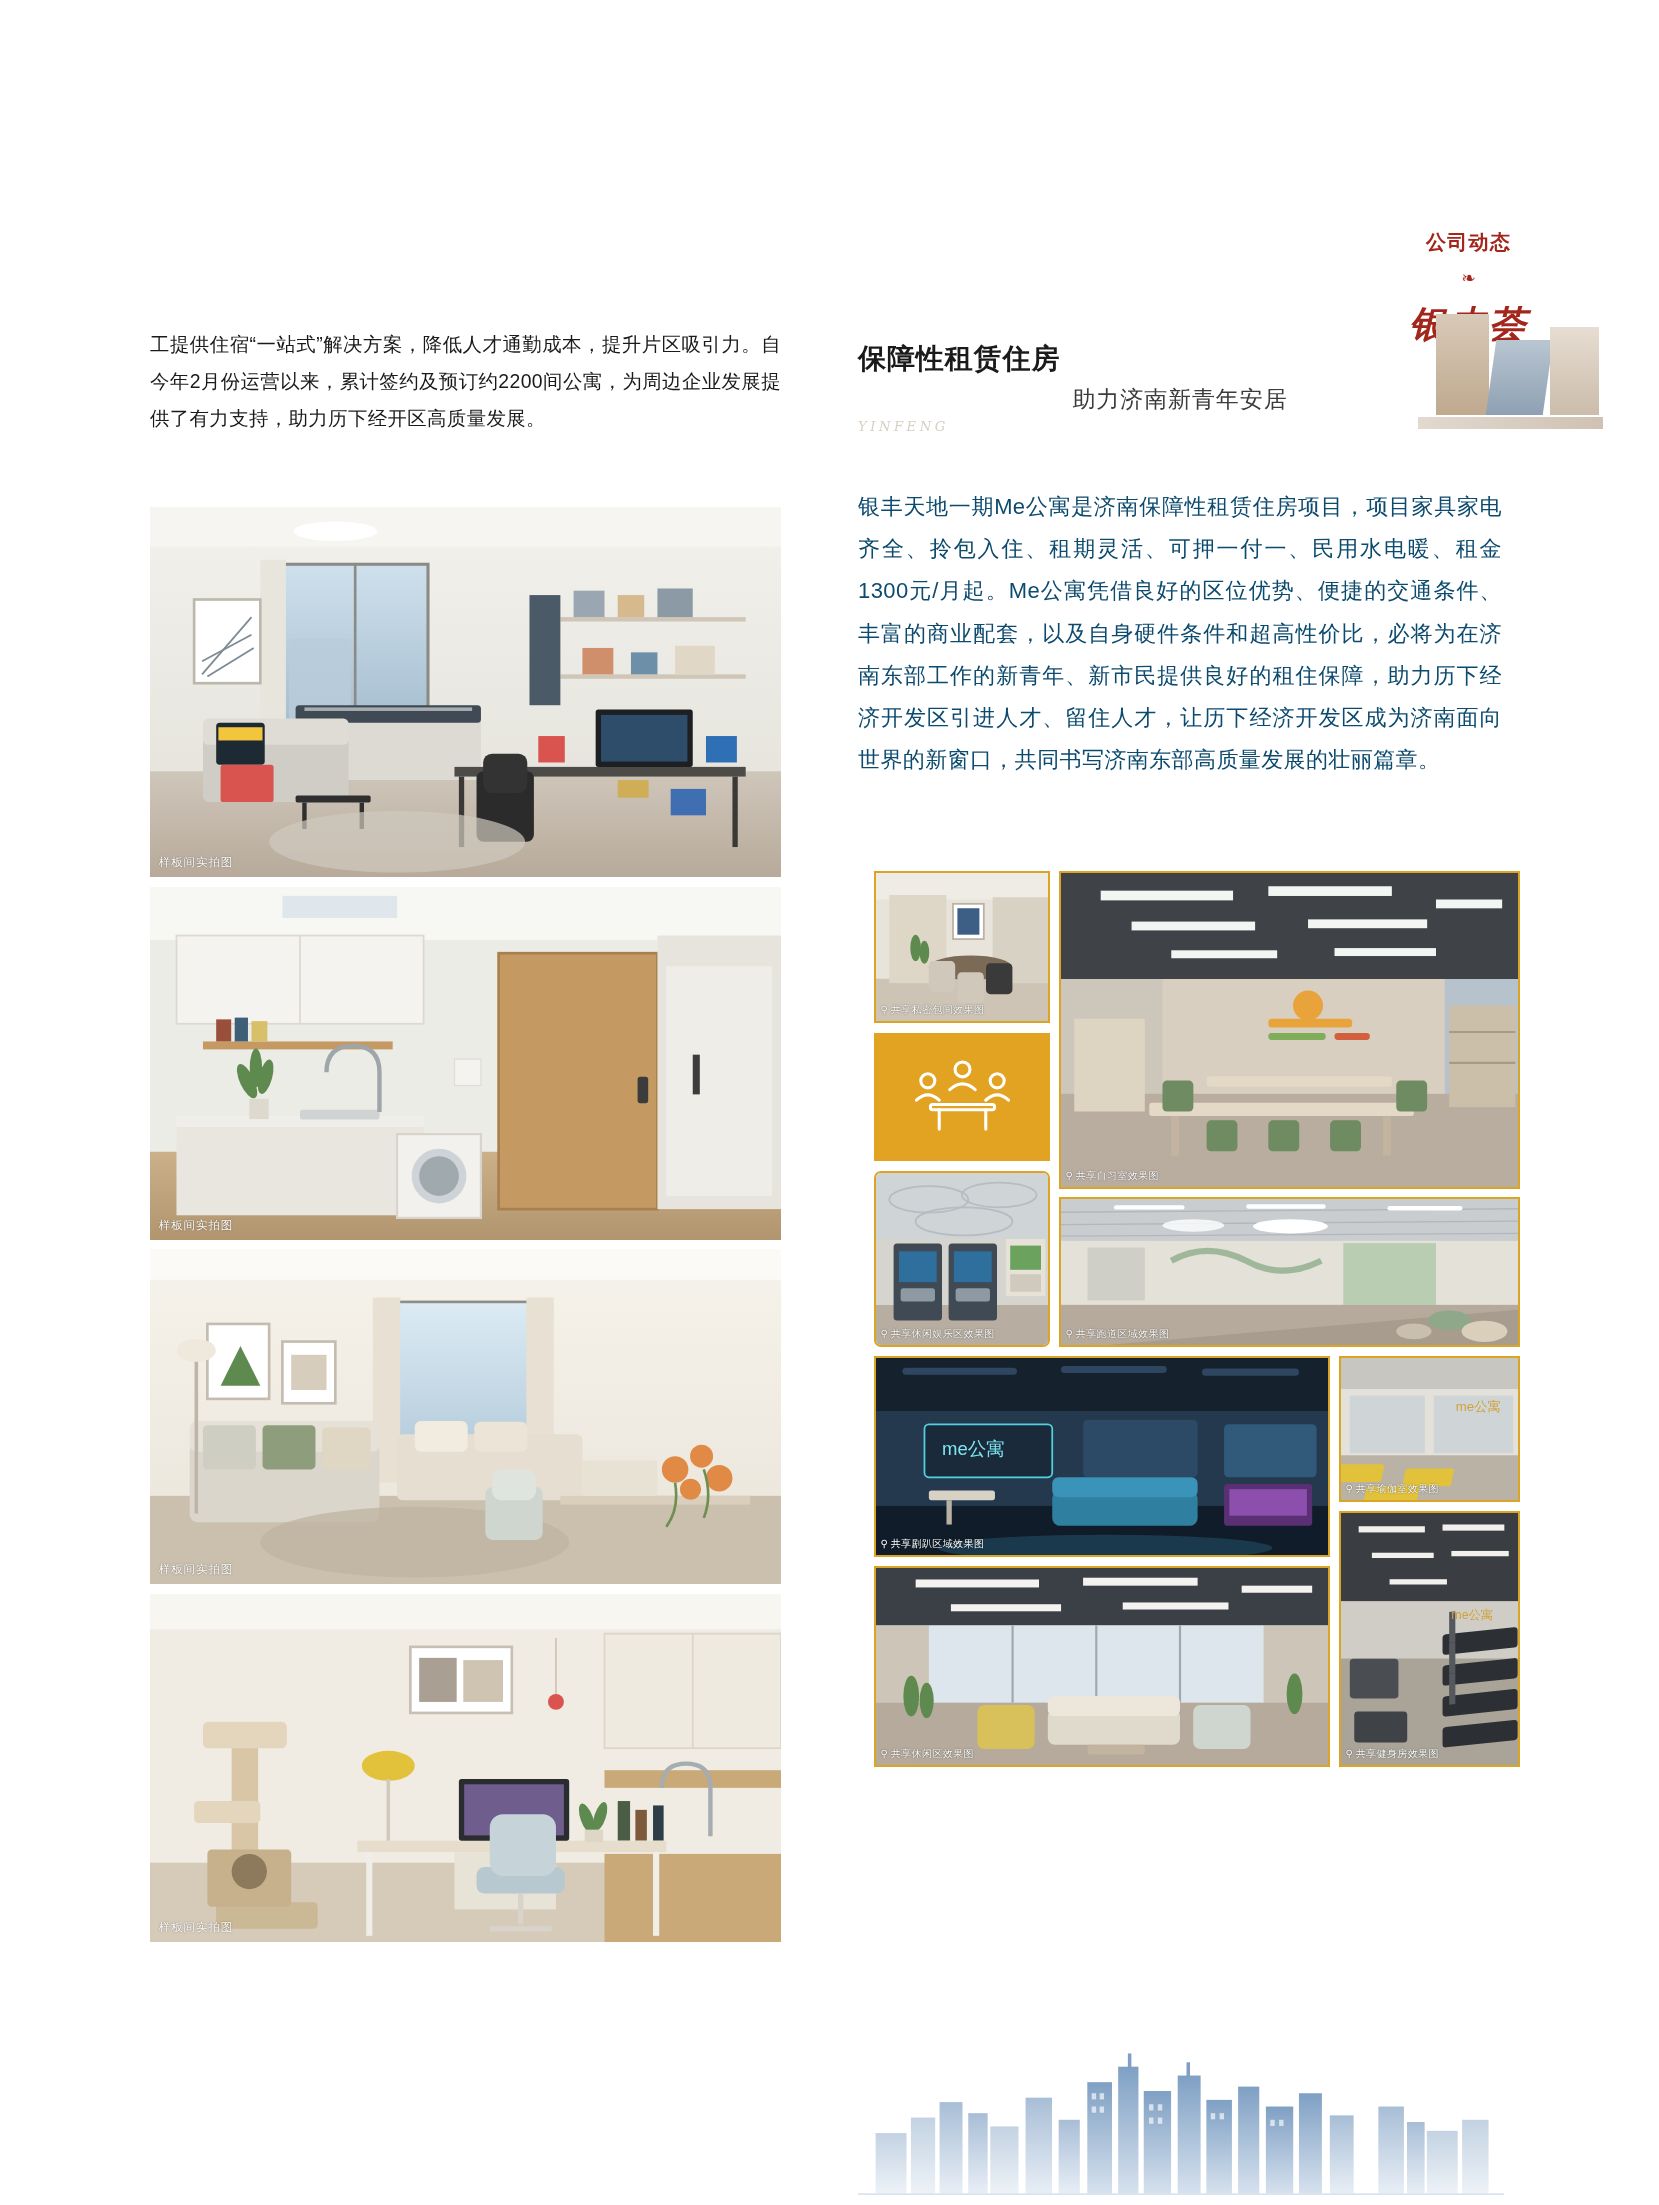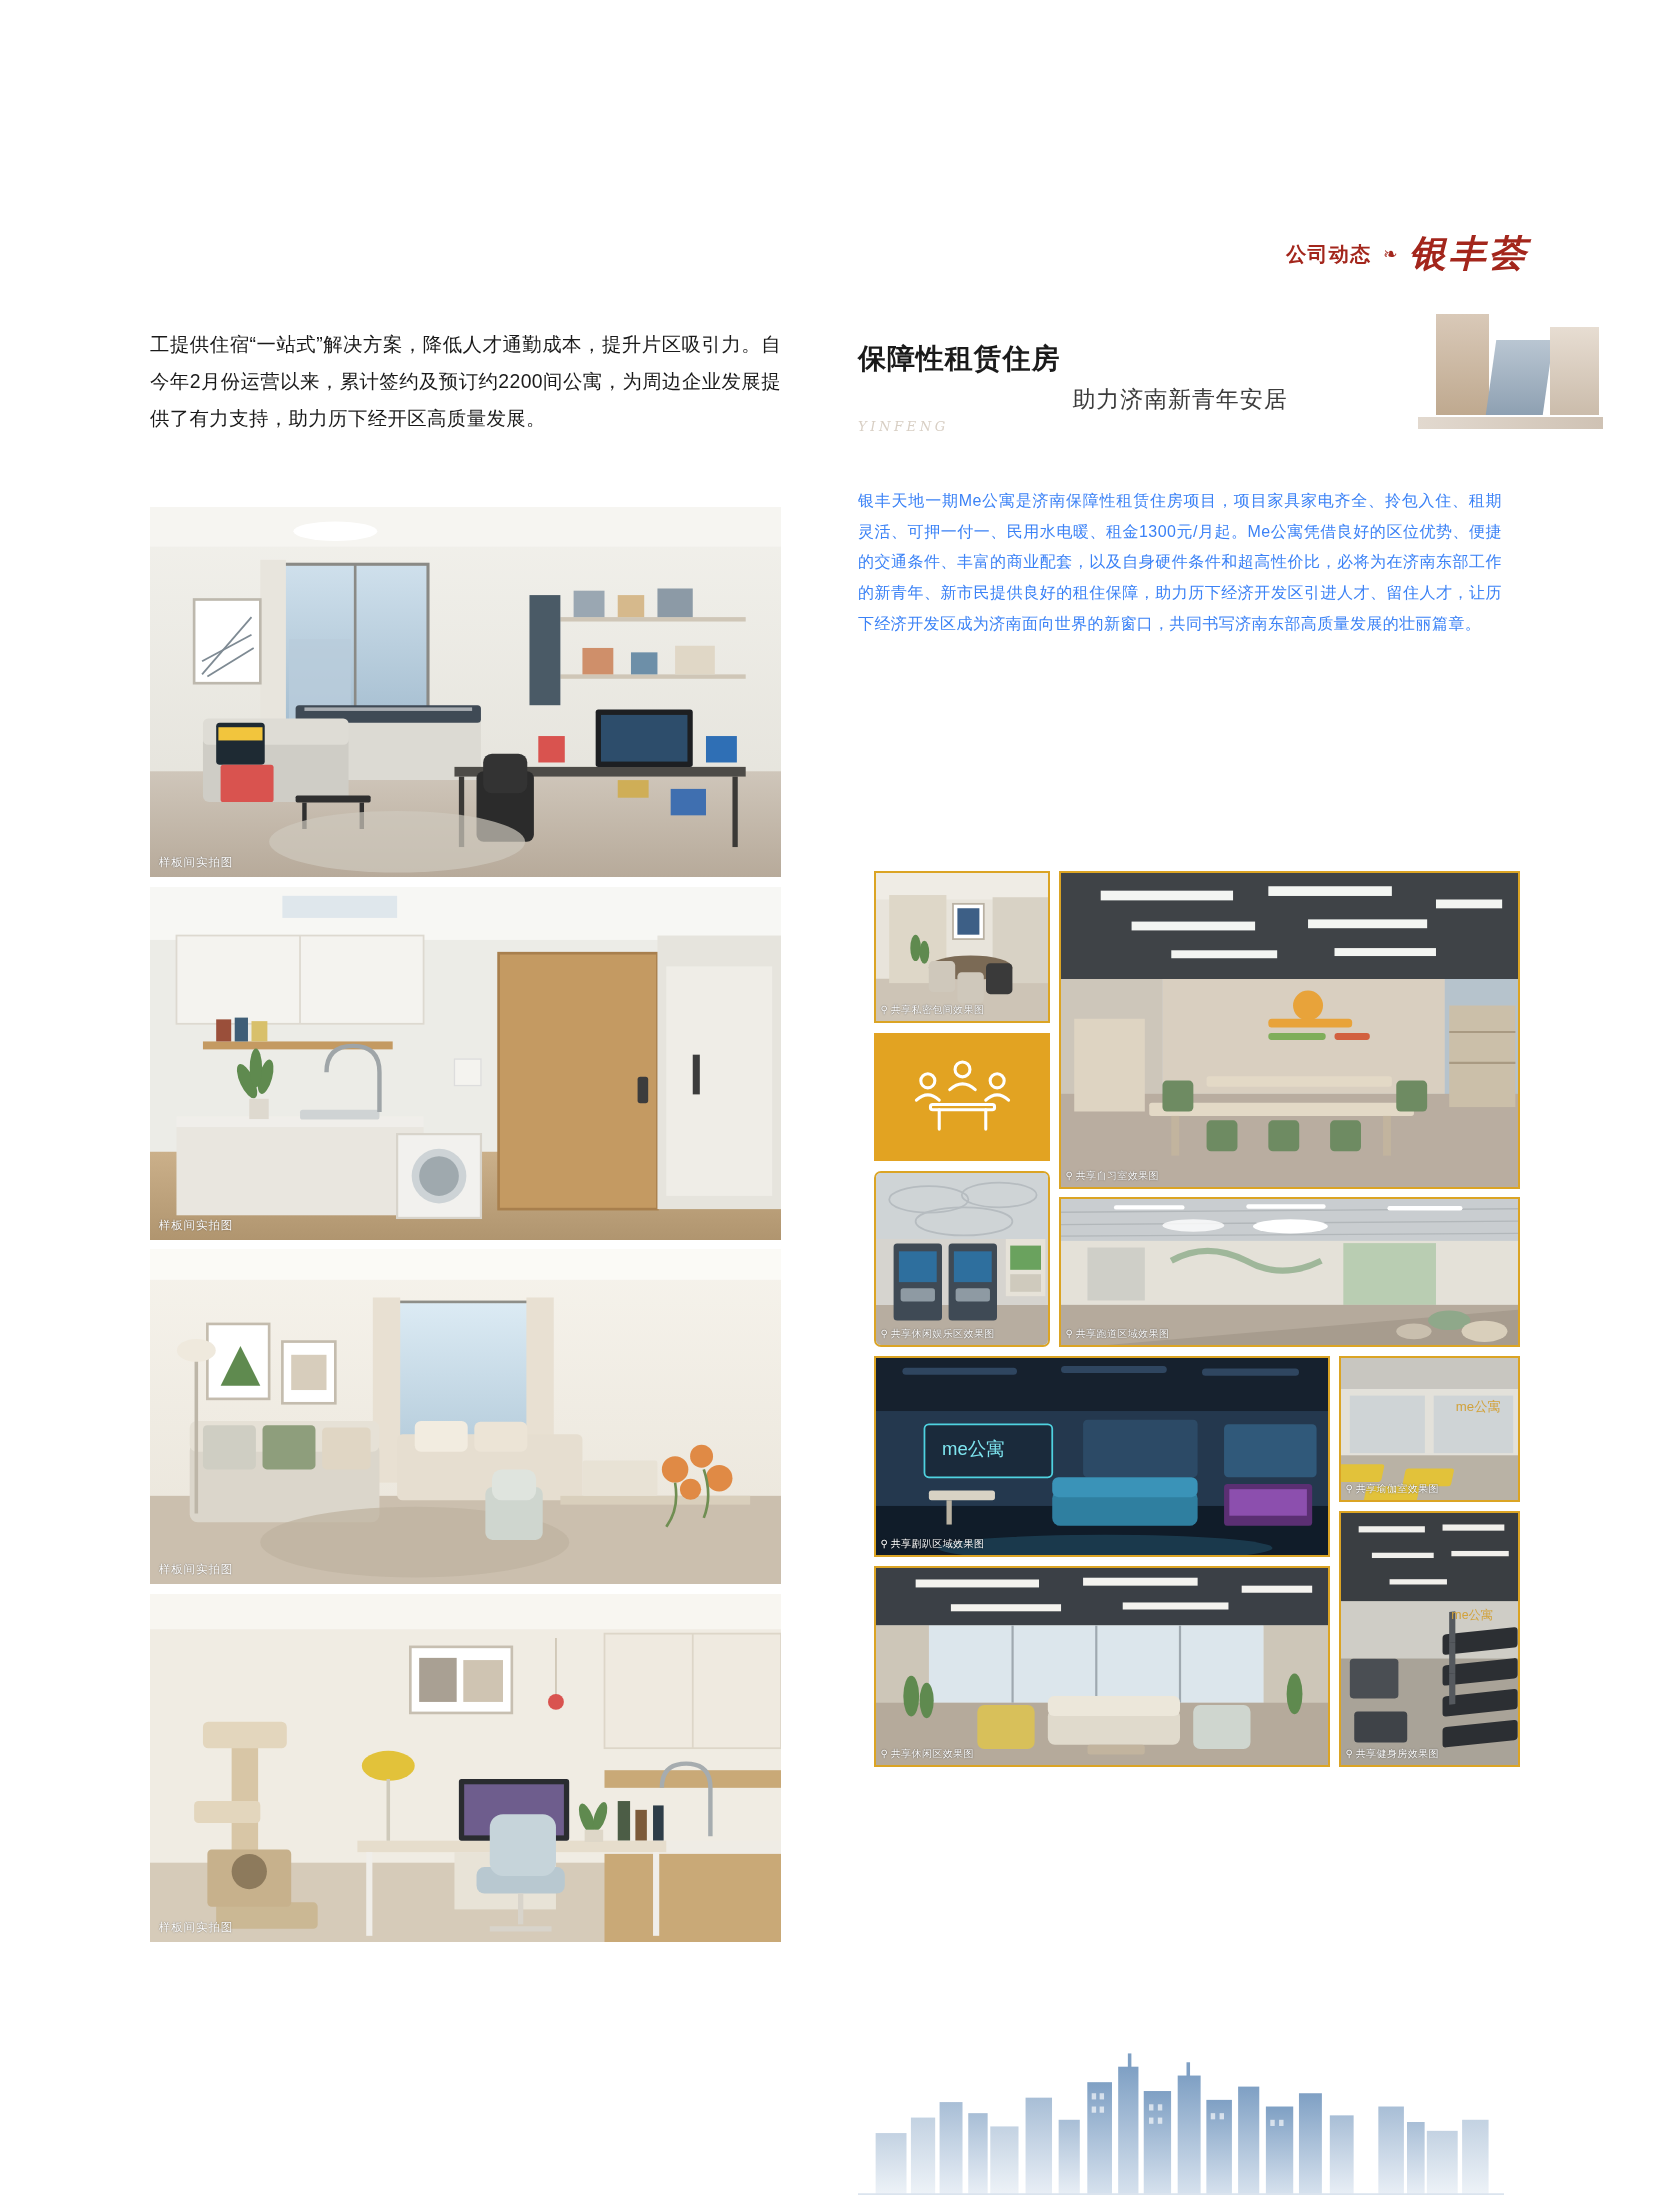--- a/index.html
+++ b/index.html
@@ -16,20 +16,21 @@
   }
 
   
   .header {
     position: absolute;
     top: 229px;
     right: 132px;
     display: flex;
     align-items: center;
     gap: 11.5px;
+    flex-direction: column;
   }
   .header-label {
     color: #a3261c;
     font-size: 20px;
     letter-spacing: 1.3px;
     font-weight: bold;
   }
   .header-mark {
     color: #a3261c;
     font-size: 17.6px;
@@ -146,23 +147,23 @@
   }
   .deco-c {
     position: absolute;
     left: 132px;
     top: 13.2px;
     width: 49px;
     height: 88px;
     background: linear-gradient(180deg,#e7ddd2,#cbbcab);
   }
   .right-body {
-    font-size: 16px;
+    font-size: 22px;
     line-height: 1.92;
-    color: #3b82f6;
+    color: #0c4a6e;
     text-align: justify;
     letter-spacing: 0.4px;
   }
 
   
   .gallery {
     position: absolute;
     left: 874px;
     top: 871px;
     width: 646px;

